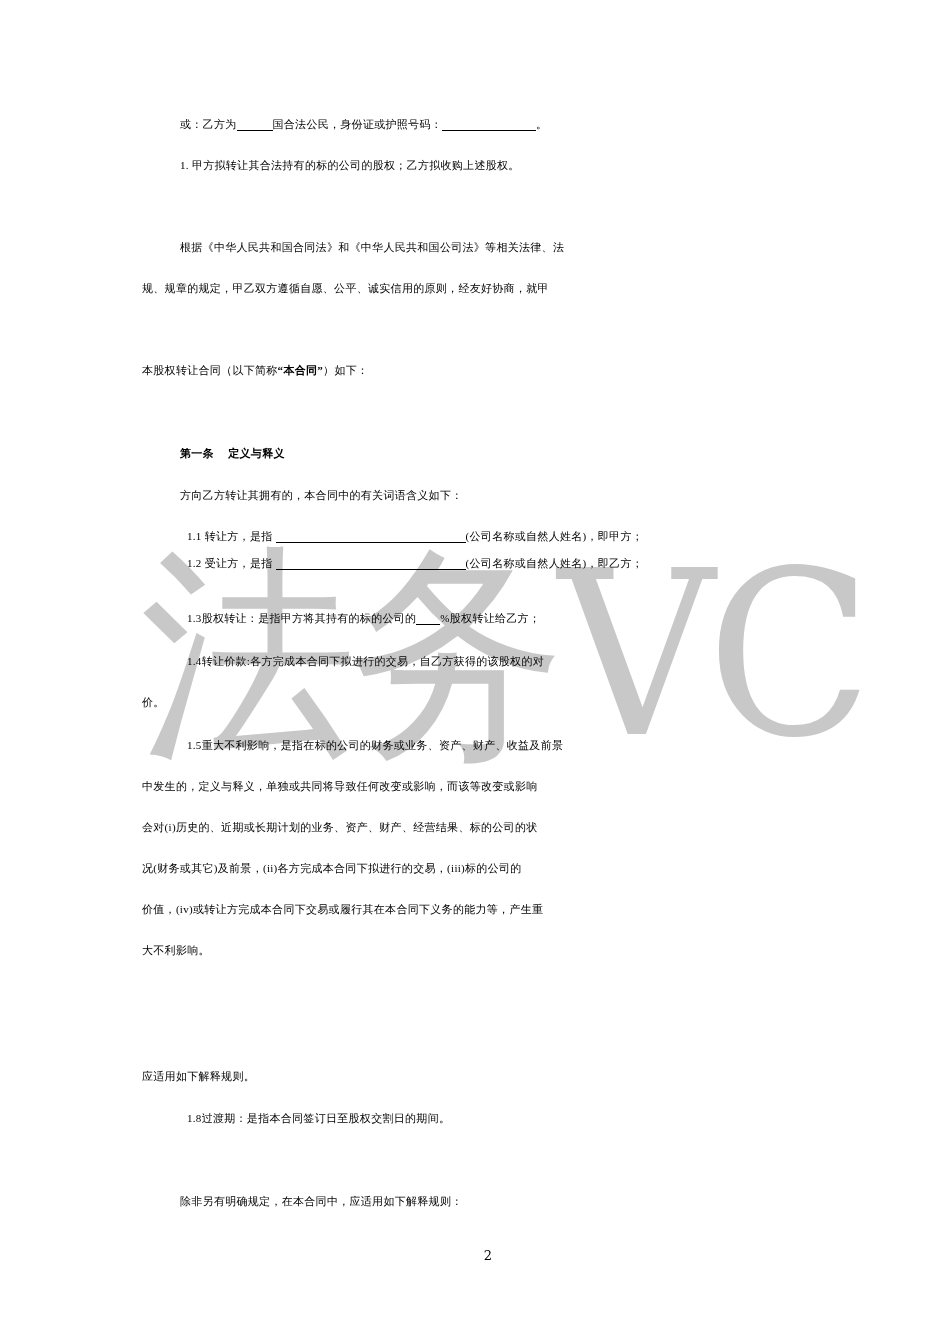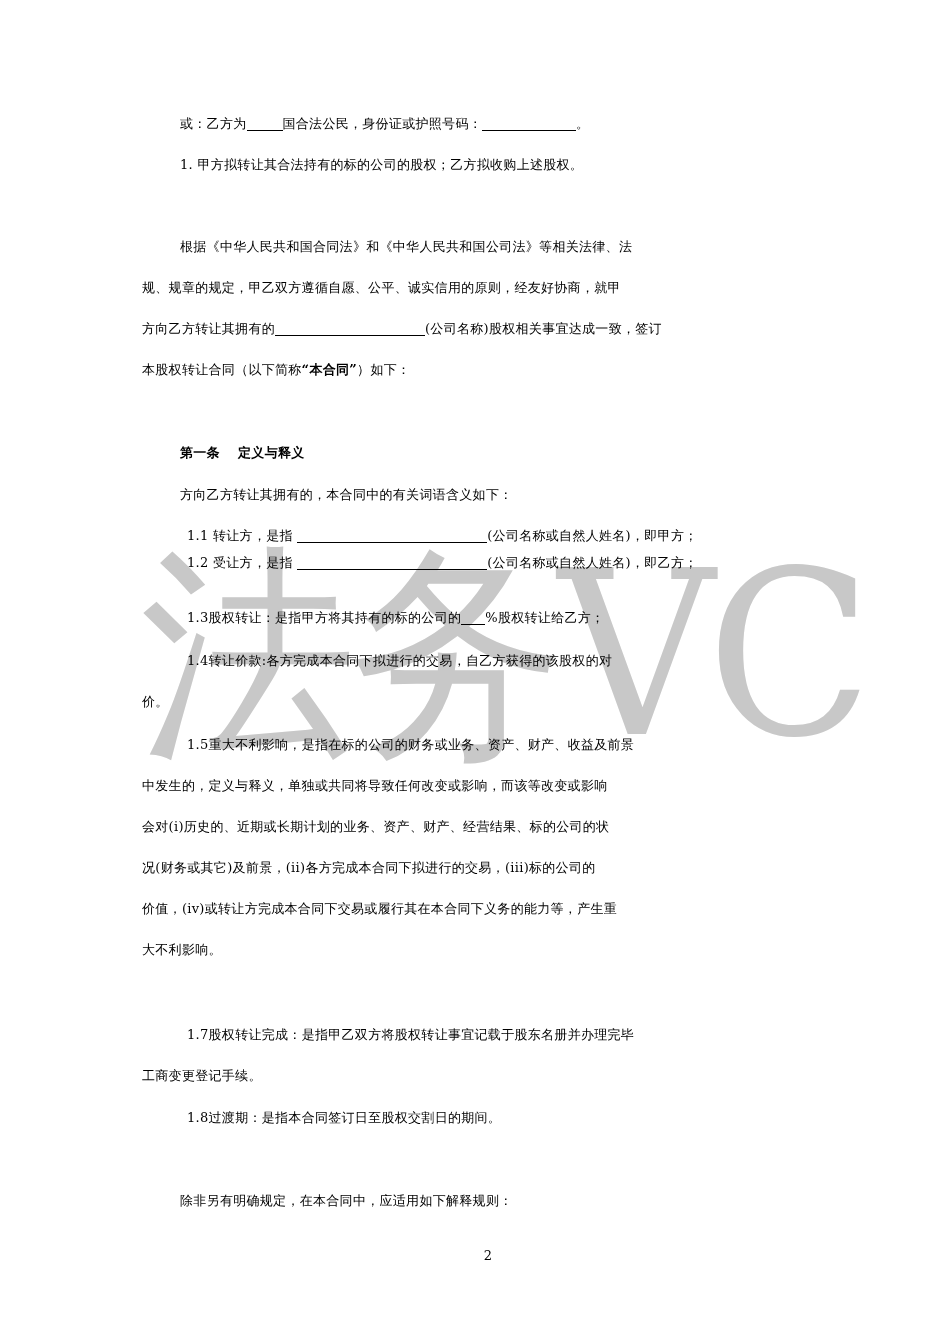--- a/index.html
+++ b/index.html
@@ -3,43 +3,40 @@
 <meta charset="utf-8">
 <style>
   html, body { margin: 0; padding: 0; background: #ffffff; }
   body { width: 950px; height: 1344px; position: relative; overflow: hidden;
          font-family: "DejaVu Serif", "Liberation Serif", serif; color: #000; }
   .page { position: absolute; left: 0; top: 0; width: 950px; height: 1344px; }
   .watermark { position: absolute; left: 140px; top: 525px; width: 700px; height: 260px;
                font-family: "DejaVu Serif", "Liberation Serif", serif;
                color: #c8c8c8; font-size: 228px; line-height: 260px; letter-spacing: -8px;
                white-space: nowrap; z-index: 0; transform: scaleX(0.95); transform-origin: left top; }
-  .line { position: absolute; left: 142px; width: 700px; font-size: 13px; line-height: 22px;
-          white-space: nowrap; z-index: 1; letter-spacing: 0.3px; }
+  .line { position: absolute; left: 142px; width: 700px; font-size: 11px; line-height: 22px;
+          white-space: nowrap; z-index: 1; letter-spacing: 0.3px; font-family: Liberation Serif, serif; }
   .indent { left: 180px; }
   .bold { font-weight: bold; }
   .blank { display: inline-block; border-bottom: 1px solid #000; height: 16px; vertical-align: -3px; }
   .pagenum { position: absolute; top: 1248px; left: 0; width: 976px; text-align: center; font-size: 13px; z-index: 1; }
 </style>
 </head>
 <body>
 
 <div class="page">
   <div class="watermark">法务VC</div>
 
   <div class="line indent" style="top:113px">
     <span>或：乙方为</span><span class="blank" style="width:36px"></span><span>国合法公民，身份证或护照号码：</span><span class="blank" style="width:94px"></span><span>。</span>
   </div>
   <div class="line indent" style="top:154px">1. 甲方拟转让其合法持有的标的公司的股权；乙方拟收购上述股权。</div>
 
   <div class="line indent" style="top:236px">根据《中华人民共和国合同法》和《中华人民共和国公司法》等相关法律、法</div>
   <div class="line" style="top:277px">规、规章的规定，甲乙双方遵循自愿、公平、诚实信用的原则，经友好协商，就甲</div>
-  <div class="line" style="top:318px">
-    <span>方向乙方转让其拥有的</span><span class="blank" style="width:150px"></span><span>(公司名称)股权相关事宜达成一致，签订</span>
-  </div>
   <div class="line" style="top:359px">
     <span>本股权转让合同（以下简称</span><span class="bold">“本合同”</span><span>）如下：</span>
   </div>
 
   <div class="line indent bold" style="top:442px">第一条　 定义与释义</div>
   <div class="line indent" style="top:484px">方向乙方转让其拥有的，本合同中的有关词语含义如下：</div>
   <div class="line" style="top:525px; left:187px">
     <span>1.1 转让方，是指 </span><span class="blank" style="width:190px"></span><span>(公司名称或自然人姓名)，即甲方；</span>
   </div>
   <div class="line" style="top:552px; left:187px">
@@ -49,19 +46,18 @@
     <span>1.3股权转让：是指甲方将其持有的标的公司的</span><span class="blank" style="width:24px"></span><span>%股权转让给乙方；</span>
   </div>
   <div class="line" style="top:650px; left:187px">1.4转让价款:各方完成本合同下拟进行的交易，自乙方获得的该股权的对</div>
   <div class="line" style="top:691px">价。</div>
   <div class="line" style="top:734px; left:187px">1.5重大不利影响，是指在标的公司的财务或业务、资产、财产、收益及前景</div>
   <div class="line" style="top:775px">中发生的，定义与释义，单独或共同将导致任何改变或影响，而该等改变或影响</div>
   <div class="line" style="top:816px">会对(i)历史的、近期或长期计划的业务、资产、财产、经营结果、标的公司的状</div>
   <div class="line" style="top:857px">况(财务或其它)及前景，(ii)各方完成本合同下拟进行的交易，(iii)标的公司的</div>
   <div class="line" style="top:898px">价值，(iv)或转让方完成本合同下交易或履行其在本合同下义务的能力等，产生重</div>
   <div class="line" style="top:939px">大不利影响。</div>
-  <div class="line" style="top:1024px; left:187px">1.7股权转让完成：是指甲乙双方将股权转让事宜记载于股东名册并办理完毕</div>
-  <div class="line" style="top:1065px">工商变更登记手续。</div>
+  <div class="line" style="top:1065px">应适用如下解释规则。</div>
   <div class="line" style="top:1107px; left:187px">1.8过渡期：是指本合同签订日至股权交割日的期间。</div>
   <div class="line indent" style="top:1190px">除非另有明确规定，在本合同中，应适用如下解释规则：</div>
 
   <div class="pagenum">2</div>
 </div>
 
 </body></html>

